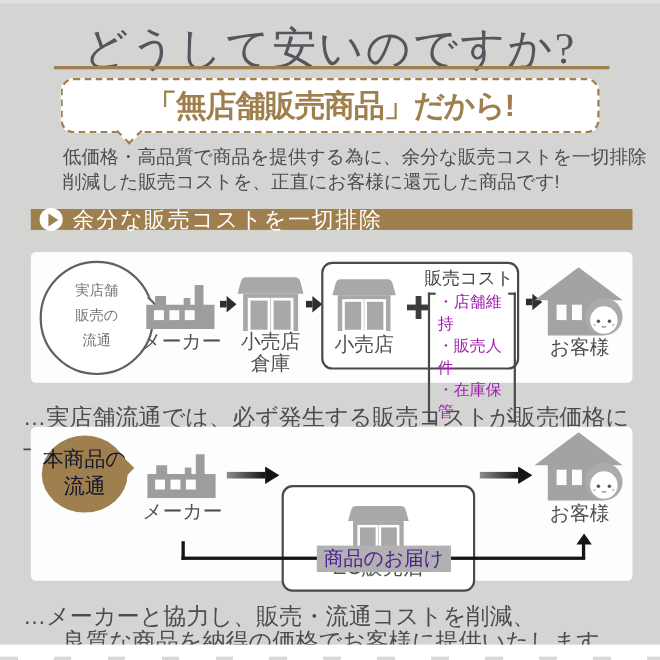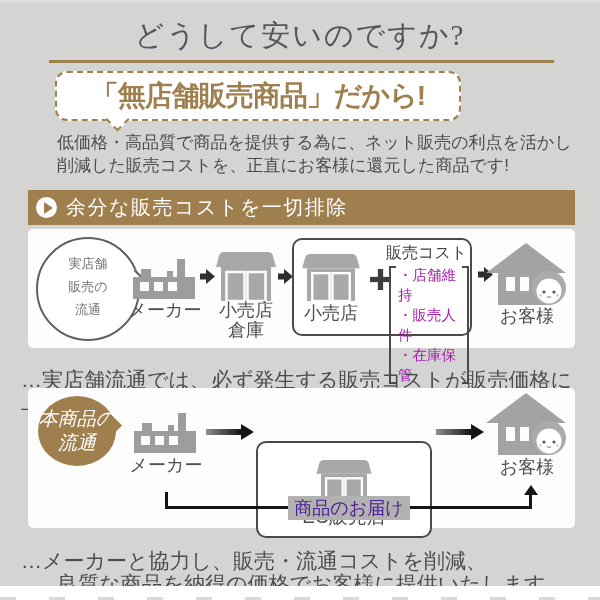--- a/index.html
+++ b/index.html
@@ -9,41 +9,41 @@
     font-family:"Liberation Sans",sans-serif;
     color:#4b4c4e;
   }
   .abs{position:absolute;}
 
   
   .top-strip{left:0;top:0;width:600px;height:3px;background:#dfe0de;}
   .page-title{
     left:0;top:16px;width:600px;text-align:center;
     font-family:"Liberation Serif",serif;
-    font-size:29px;letter-spacing:2px;color:#54565e;
+    font-size:40px;letter-spacing:2px;color:#54565e;
   }
   .title-underline{left:49px;top:60px;width:505px;height:3px;background:#9f7f4e;}
   .reason-badge{
-    left:55px;top:71px;width:406px;height:50px;background:#fff;
+    left:55px;top:71px;width:490px;height:50px;background:#fff;
     border:2px dashed #9f7f4e;border-radius:12px;box-sizing:border-box;
   }
   .reason-badge-text{
     width:100%;text-align:center;line-height:46px;
     font-size:28px;font-weight:bold;color:#9f7f4e;letter-spacing:-1px;
   }
   .badge-tail{
     position:absolute;left:52px;top:38px;width:15px;height:15px;background:#fff;
     border-right:2px dashed #9f7f4e;border-bottom:2px dashed #9f7f4e;
     transform:rotate(45deg);
   }
   .intro{left:57px;top:131px;font-size:17px;line-height:23px;color:#4b4c4e;}
 
   
   .section-banner{
-    left:28px;top:190px;width:547px;height:35px;background:#9f7f4e;
+    left:28px;top:190px;width:547px;height:19px;background:#9f7f4e;
     display:flex;align-items:center;box-sizing:border-box;padding-left:8px;
   }
   .play-icon{width:21px;height:21px;border-radius:50%;background:#fff;position:relative;flex:none;}
   .play-icon::after{
     content:'';position:absolute;left:8px;top:4.5px;
     border-left:9px solid #9f7f4e;border-top:6px solid transparent;border-bottom:6px solid transparent;
   }
   .section-banner-text{color:#fff;font-size:20px;letter-spacing:1.5px;margin-left:9px;}
 
   
@@ -57,22 +57,22 @@
     box-sizing:border-box;text-align:center;font-size:13px;line-height:23px;color:#737373;
     padding-top:13px;
   }
   .bubble-outline-tail{
     width:16px;height:16px;background:#fff;
     border-top:2px solid #606060;border-right:2px solid #606060;
     transform:rotate(45deg);
   }
   .bubble-solid{
     width:78px;height:70px;border-radius:50%;background:#9f7f4e;
-    text-align:center;font-size:19px;line-height:24px;color:#ffffff;
-    box-sizing:border-box;padding-top:11px;font-style:italic;
+    text-align:center;font-size:19px;line-height:24px;color:#0f172a;
+    box-sizing:border-box;padding-top:11px;
   }
   .bubble-solid-tail{width:15px;height:15px;background:#9f7f4e;transform:rotate(45deg);}
 
   
   .icon-label{font-size:18px;color:#4e4f51;text-align:center;line-height:20px;}
 
   
   .inner-box{border:2px solid #4a4a4a;border-radius:10px;background:#fff;box-sizing:border-box;}
   #cost-box{left:264px;top:9px;width:180px;height:98px;}
   #ec-box{left:228px;top:5px;width:176px;height:97px;margin-top:48px;}
@@ -117,21 +117,21 @@
 <div id="canvas">
   <div class="abs top-strip"></div>
 
   <div class="abs page-title">どうして安いのですか?</div>
   <div class="abs title-underline"></div>
   <div class="abs reason-badge">
     <div class="reason-badge-text">「無店舗販売商品」だから!</div>
     <div class="badge-tail"></div>
   </div>
   <div class="abs intro">
-    <div>低価格・高品質で商品を提供する為に、ネット販売の利点を活かし</div>
+    <div>低価格・高品質で商品を提供する為に、余分な販売コストを一切排除</div>
     <div>削減した販売コストを、正直にお客様に還元した商品です!</div>
   </div>
 
   <div class="abs section-banner">
     <span class="play-icon"></span>
     <span class="section-banner-text">余分な販売コストを一切排除</span>
   </div>
 
   <div class="abs flow-box" id="retail-box">
     <div class="abs bubble-outline" style="left:8px;top:8px;">

